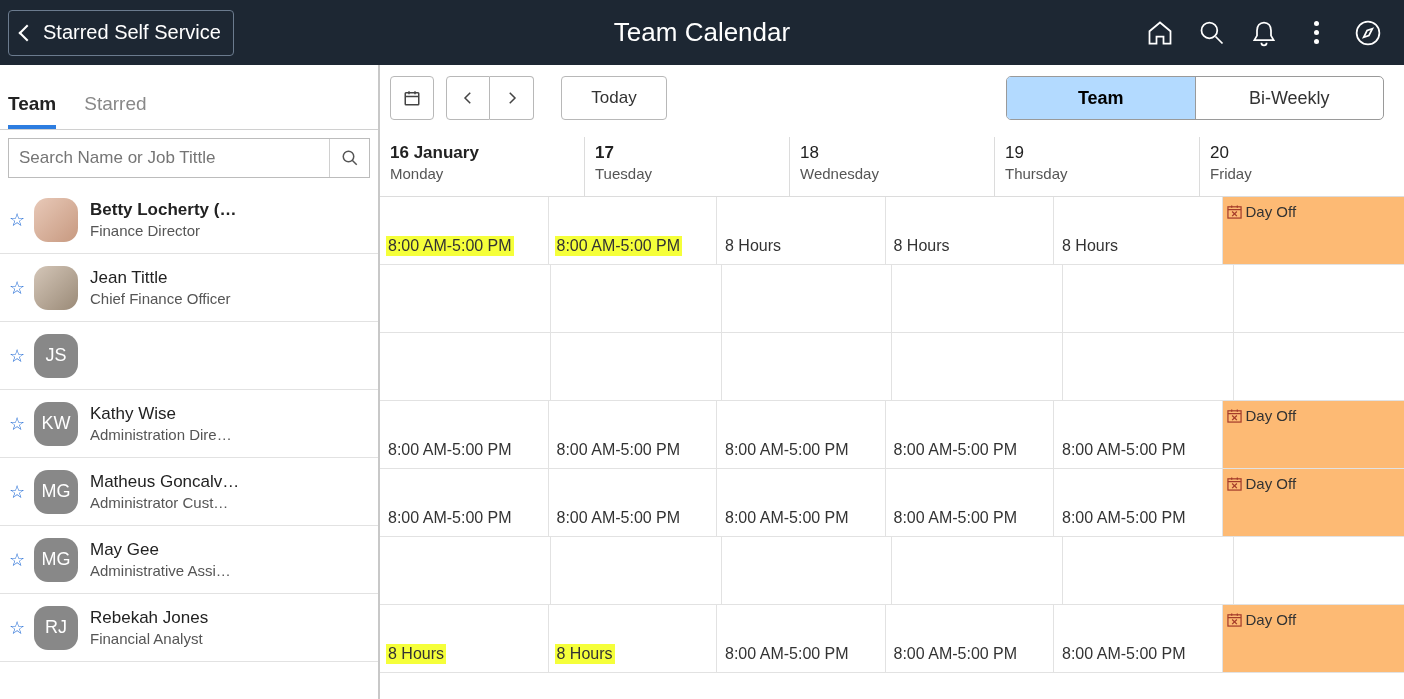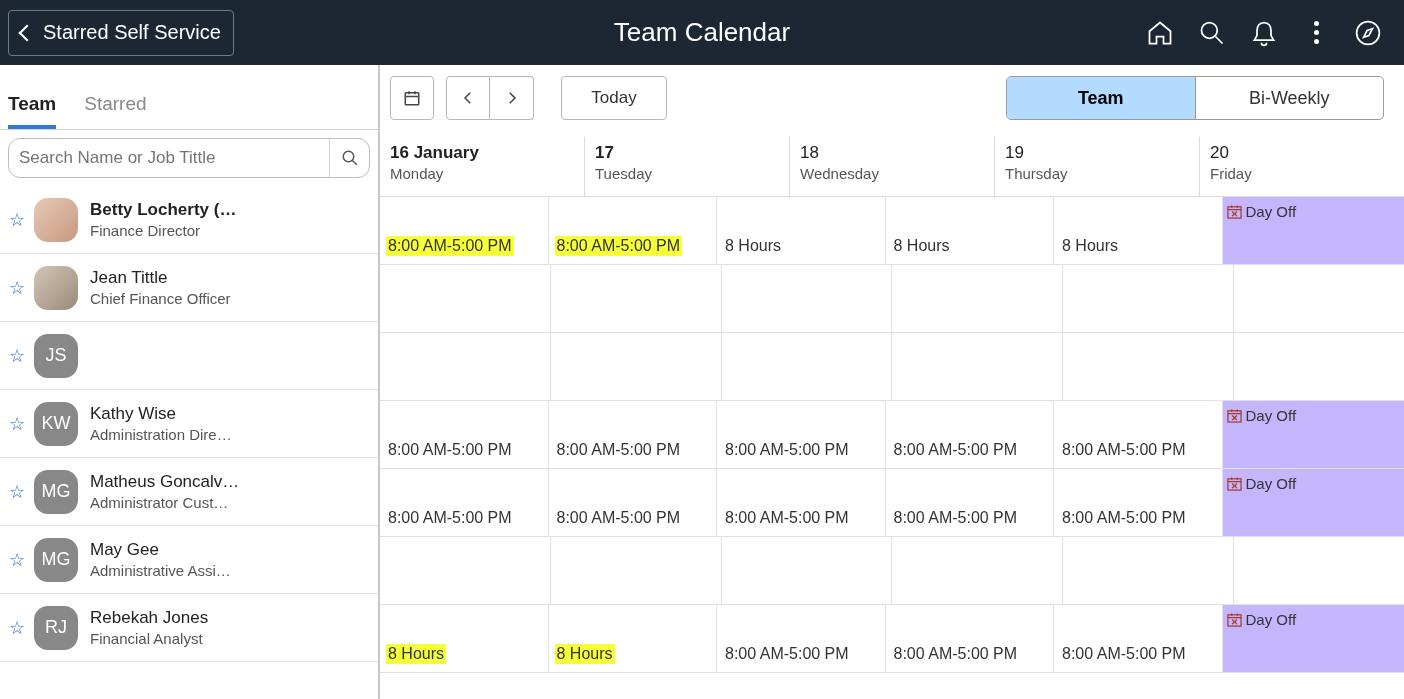--- a/index.html
+++ b/index.html
@@ -13,21 +13,21 @@
   .hicon { width:52px; height:65px; display:flex; align-items:center; justify-content:center; cursor:pointer; }
   .hicon svg { width:28px; height:28px; stroke:#fff; fill:none; stroke-width:2; }
   .dots { flex-direction:column; gap:4px; }
   .dots span { width:5px; height:5px; background:#fff; border-radius:50%; }
 
   .main { display:flex; height:634px; }
   .sidebar { width:380px; border-right:2px solid #c8c8c8; display:flex; flex-direction:column; }
   .tabs { display:flex; padding: 28px 8px 0 8px; border-bottom:1px solid #d0d0d0; }
   .tab { padding:0 0 10px 0; margin-right:28px; font-size:19px; color:#888; cursor:pointer; }
   .tab.active { color:#222; font-weight:700; border-bottom:4px solid #2d7de0; }
-  .searchbox { display:flex; align-items:center; border:1px solid #bcbcbc; border-radius:12px; margin:8px; height:40px; background:#fff; }
+  .searchbox { display:flex; align-items:center; border:1px solid #bcbcbc; border-radius:0; margin:8px; height:40px; background:#fff; }
   .searchbox input { border:none; outline:none; flex:1; padding:0 10px; font-size:17px; color:#555; background:transparent; }
   .searchbox .sbtn { width:40px; height:100%; border-left:1px solid #d0d0d0; display:flex; align-items:center; justify-content:center; cursor:pointer; }
   .searchbox .sbtn svg { width:18px; height:18px; stroke:#555; fill:none; stroke-width:2; }
 
   .members { flex:1; }
   .member-row { display:flex; align-items:center; height:68px; border-bottom:1px solid #e2e2e2; padding-right:4px; }
   .star { width:34px; text-align:center; color:#246dd6; cursor:pointer; font-size:18px; }
   .avatar { width:44px; height:44px; border-radius:14px; display:flex; align-items:center; justify-content:center; color:#fff; font-size:18px; font-weight:500; margin-right:12px; flex:none; }
   .avatar.photo1 { background: linear-gradient(135deg,#e8c9b8 0%, #c79980 100%); }
   .avatar.photo2 { background: linear-gradient(135deg,#d4c6b8 0%, #9a8a77 100%); }
@@ -58,21 +58,21 @@
   .dnum { font-size:17px; color:#222; }
   .dnum.bold { font-weight:700; }
   .dname { font-size:15px; color:#555; margin-top:2px; }
 
   .grid { flex:1; }
   .grow { display:flex; height:68px; border-bottom:1px solid #e2e2e2; }
   .gcell { flex:1; border-right:1px solid #e2e2e2; padding:0; position:relative; }
   .gcell:last-child { border-right:none; }
   .gcell .val { position:absolute; bottom:8px; left:6px; font-size:16px; padding:1px 2px;}
   .gcell .val.hl { background:#f5ff3a; }
-  .dayoff { background:#c4b5fd;padding-left:14px; }
+  .dayoff { background:#fdba74;padding-left:14px; }
   .dayoff .doff { position:absolute; top:6px; left:4px; font-size:15px; display:flex; align-items:center; gap:4px; }
   .doff svg { width:15px; height:15px; }
 </style>
 </head>
 <body>
 
 <div class="app-header">
   <div class="back-btn">
     <span class="chev"></span>
     <span class="back-label">Starred Self Service</span>

